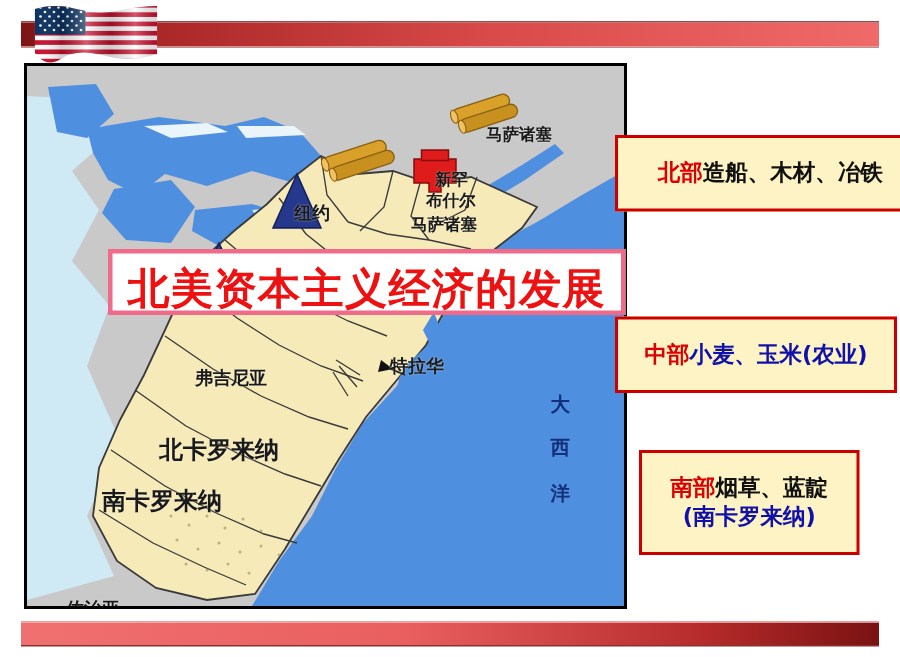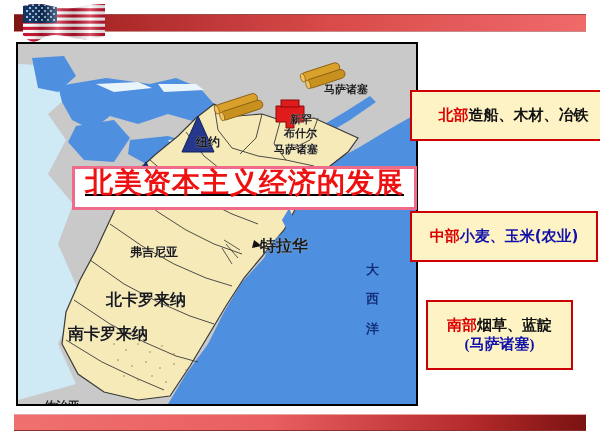--- a/index.html
+++ b/index.html
@@ -83,23 +83,22 @@
   .title-banner {
     position: absolute;
     left: 72px;
     top: 166px;
     width: 345px;
     height: 44px;
     background: #ffffff;
     border: 3px solid #f06a8a;
     box-sizing: border-box;
     display: flex;
-    align-items: flex-start;
+    align-items: flex-end;
     justify-content: center;
-    text-decoration: underline;
   }
   .title-banner span {
     color: #ee1111;
     font-size: 28px;
     font-weight: bold;
     letter-spacing: 1px;
     line-height: 1;
   }
 
   
@@ -113,21 +112,21 @@
     line-height: 1.25;
     margin-left: 20px;
   }
   .callout .ln { display: block; white-space: nowrap; }
   .region { color: #dd0000; font-weight: bold; }
   .detail { color: #111111; font-weight: bold; }
   .blue   { color: #1010aa; font-weight: bold; }
 
   .callout-north { left: 390px; top: 90px;  width: 207px; }
   .callout-mid   { left: 390px; top: 211px; width: 188px; }
-  .callout-south { left: 406px; top: 300px; width: 147px; font-family: Liberation Serif, serif; }
+  .callout-south { left: 406px; top: 300px; width: 147px; }
 
   .s15 { font-size: 15px; }
 </style>
 </head>
 <body>
 
 <div class="top-bar"></div>
 
 <div class="flag">
   <svg viewBox="0 0 82 40" width="82" height="40" preserveAspectRatio="none">
@@ -285,21 +284,21 @@
       <path d="M208,200 L220,214"></path>
       <path d="M204,204 L214,220"></path>
     </g>
   </svg>
 
   <div class="map-label" style="left:306px; top:38px;  font-size:11px;">马萨诸塞</div>
   <div class="map-label" style="left:272px; top:68px;  font-size:11px;">新罕</div>
   <div class="map-label" style="left:266px; top:82px;  font-size:11px;text-align:right;">布什尔</div>
   <div class="map-label" style="left:256px; top:98px;  font-size:11px;">马萨诸塞</div>
   <div class="map-label" style="left:178px; top:90px;  font-size:12px;">纽约</div>
-  <div class="map-label" style="left:242px; top:192px; font-size:16px;">特拉华</div>
+  <div class="map-label" style="left:242px; top:192px; font-size:12px;">特拉华</div>
   <div class="map-label" style="left:112px; top:200px; font-size:12px;">弗吉尼亚</div>
   <div class="map-label" style="left:88px;  top:246px; font-size:16px;">北卡罗来纳</div>
   <div class="map-label" style="left:50px;  top:280px; font-size:16px;">南卡罗来纳</div>
   <div class="map-label" style="left:26px;  top:310px; font-size:12px;margin-top:44px;">佐治亚</div>
 
   <div class="ocean-label" style="left:332px; top:208px;">大西洋</div>
 </div>
 
 <div class="title-banner">
   <span>北美资本主义经济的发展</span>
@@ -314,16 +313,16 @@
 <div class="callout callout-mid">
   <span class="ln s15">
     <span class="region">中部</span><span class="blue">小麦、玉米(农业)</span>
   </span>
 </div>
 
 <div class="callout callout-south">
   <span class="ln s15">
     <span class="region">南部</span><span class="detail">烟草、蓝靛</span>
   </span>
-  <span class="ln s15 blue">(马萨诸塞)</span>
+  <span class="ln s15 blue">(南卡罗来纳)</span>
 </div>
 
 <div class="bottom-bar"></div>
 
 </body></html>

